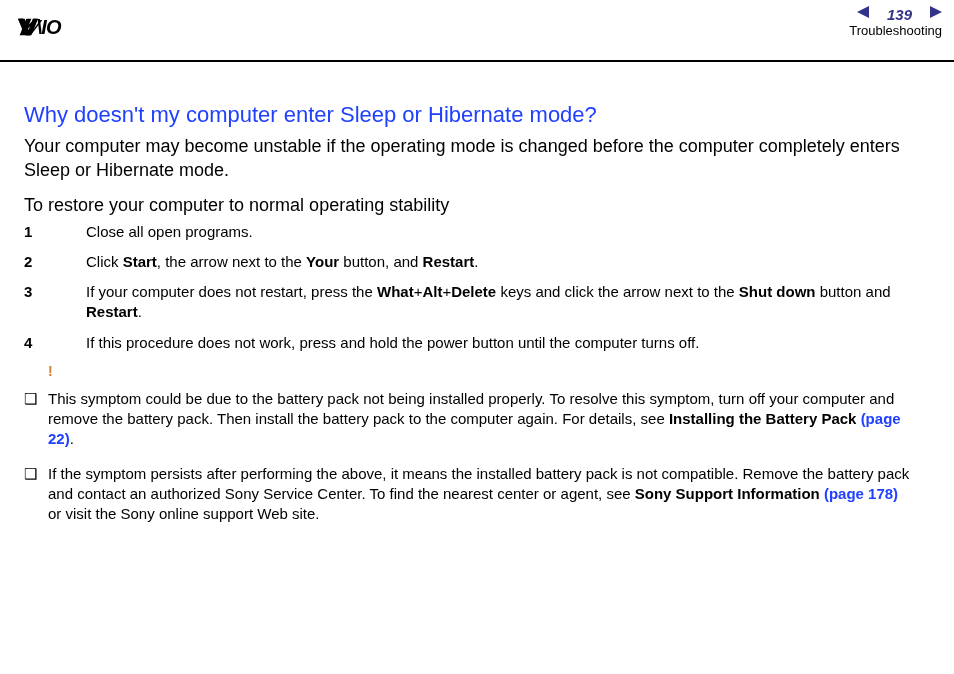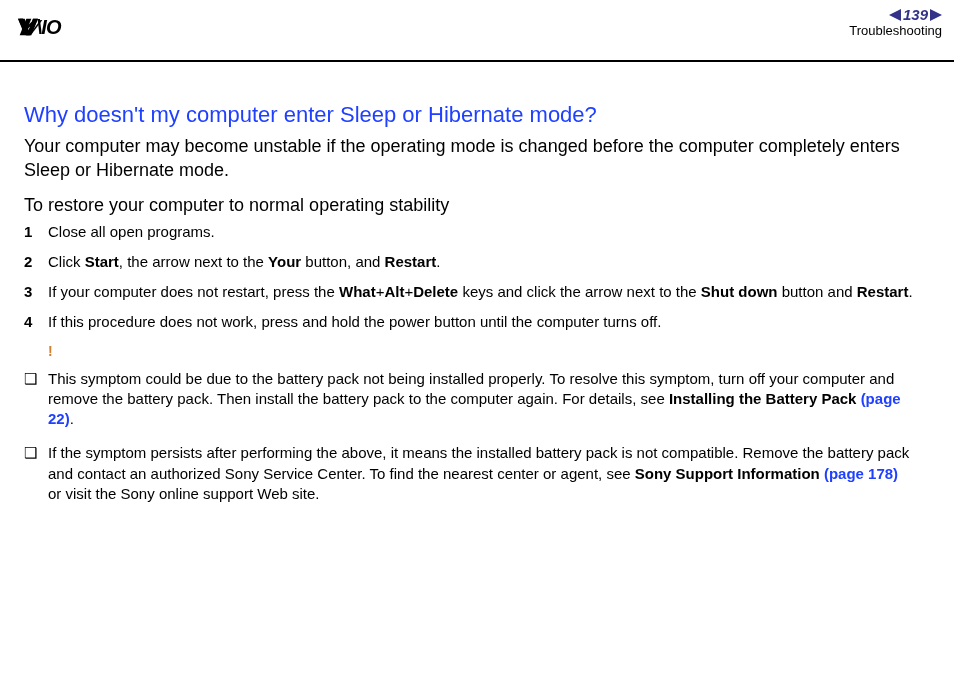--- a/index.html
+++ b/index.html
@@ -30,23 +30,22 @@
   }
   .logo svg {
     height: 22px;
   }
   .header-right {
     text-align: right;
     font-size: 13px;
   }
   .nav-row {
     display: flex;
-    align-items: center;
     justify-content: flex-end;
-    gap: 0;
+    gap: 16px;
   }
   .nav-arrow {
     width: 0; height: 0;
     display: inline-block;
   }
   .nav-arrow.left {
     border-top: 6px solid transparent;
     border-bottom: 6px solid transparent;
     border-right: 12px solid #33338a;
   }
@@ -96,20 +95,21 @@
     line-height: 1.35;
     margin-bottom: 10px;
   }
   ol.steps li .num {
     font-weight: bold;
     width: 24px;
     flex-shrink: 0;
   }
   ol.steps li .step-body {
     flex: 1;
+    margin-left: 38px;
   }
   .note-block {
     margin: 4px 0 10px 24px;
   }
   .note-mark {
     color: #d08030;
     font-weight: bold;
     font-size: 14px;
   }
   .note-text {

